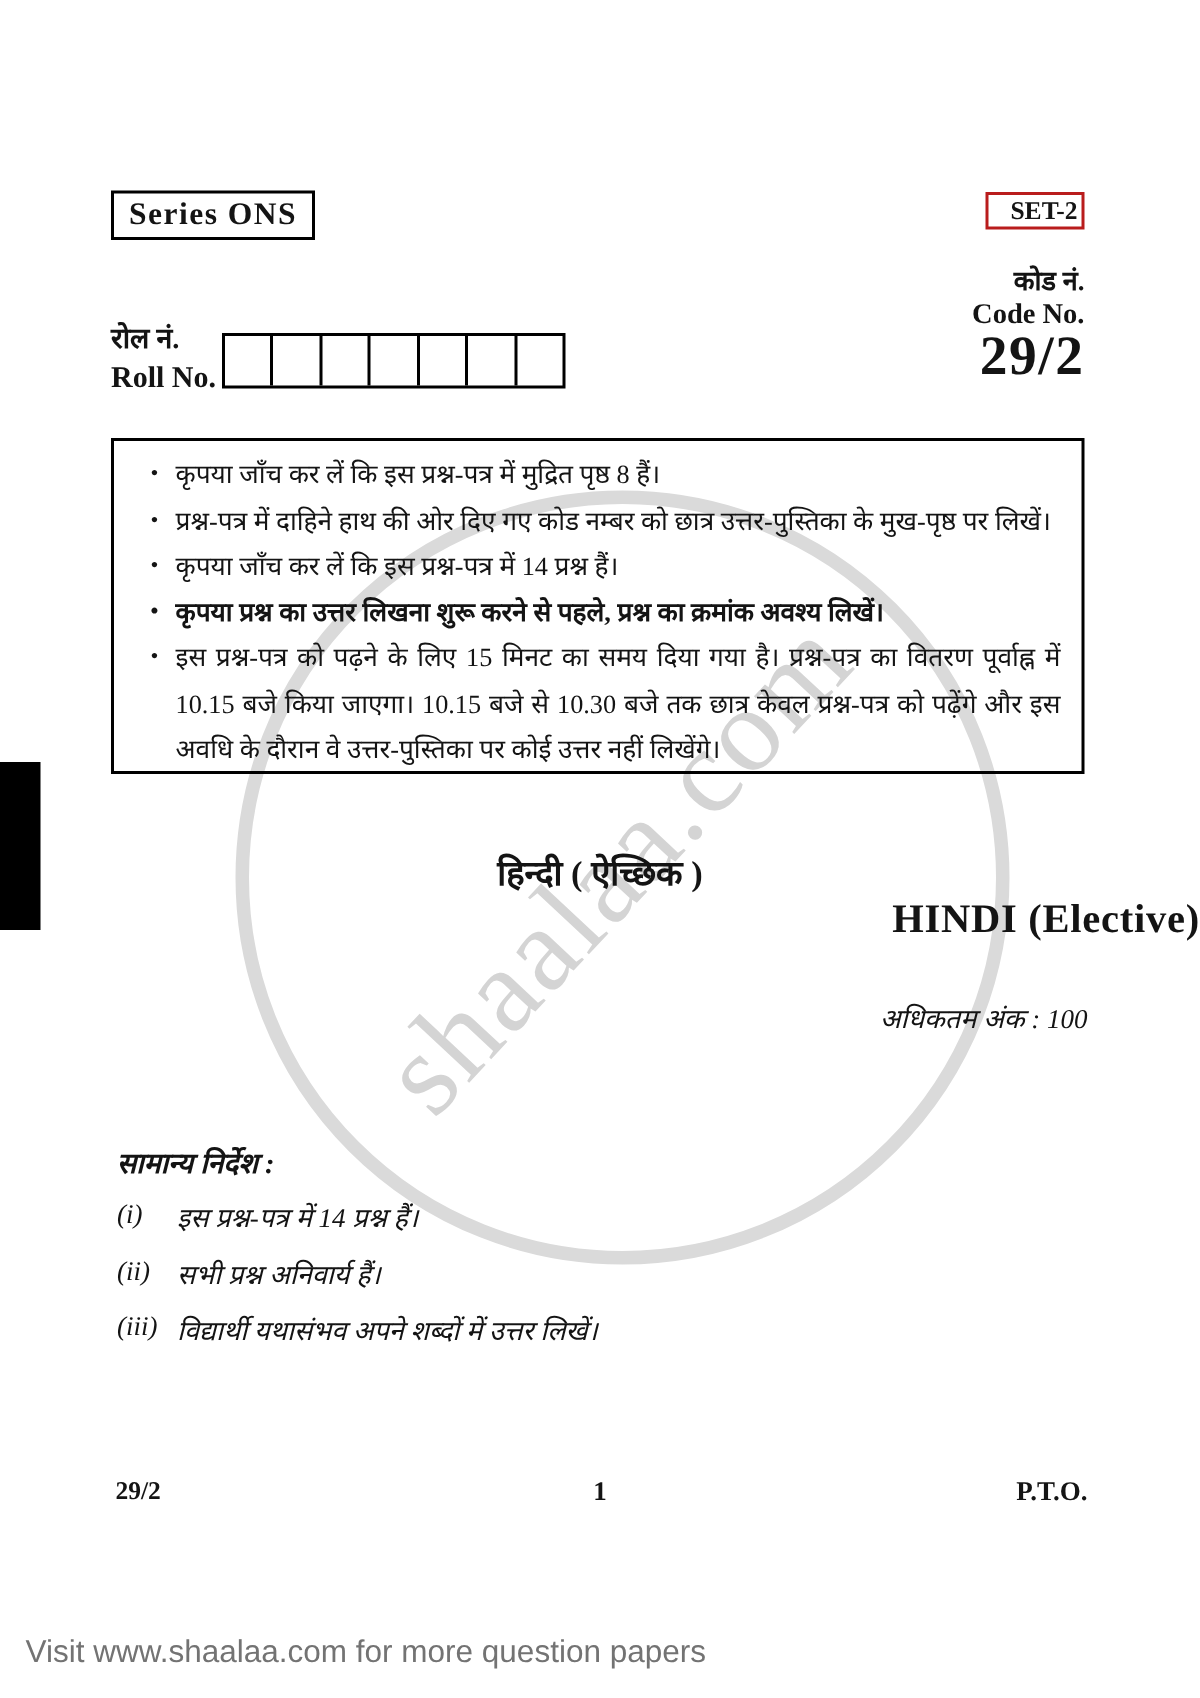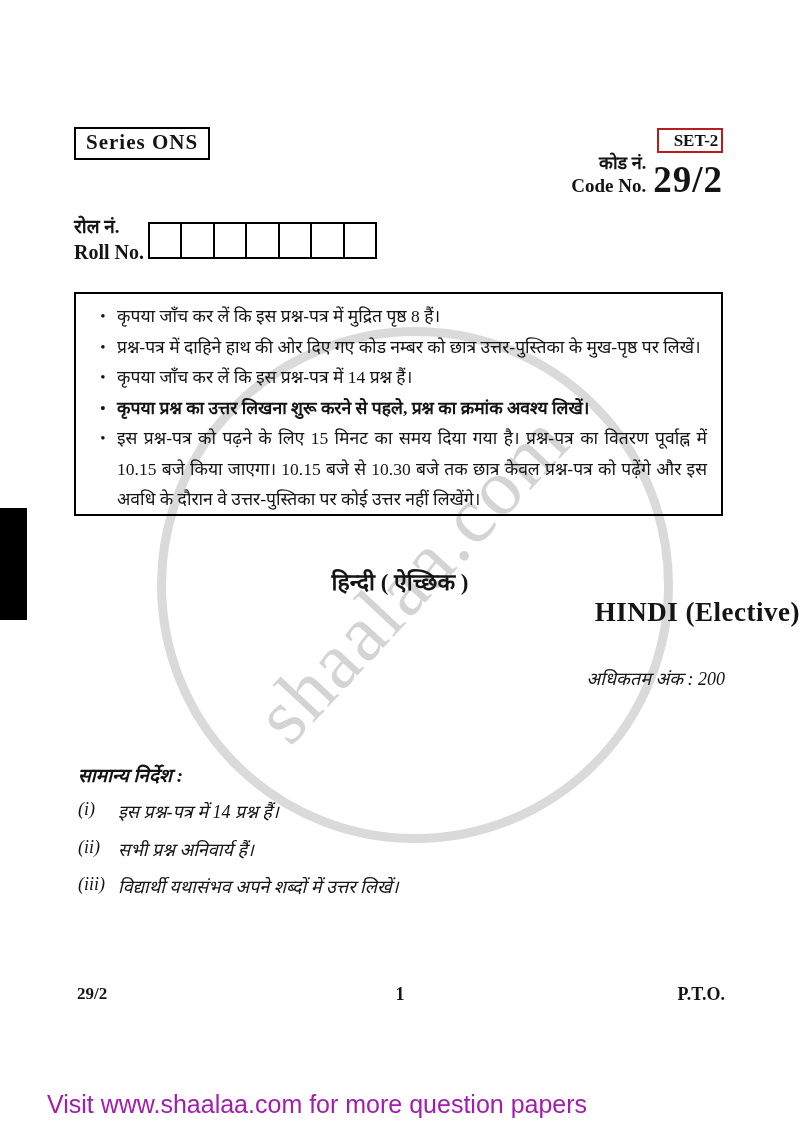--- a/index.html
+++ b/index.html
@@ -24,21 +24,21 @@
   .spine{position:absolute;left:0;top:508px;width:27px;height:112px;background:#000;}
   
   .series-box{
     position:absolute;left:74px;top:127px;border:2px solid #000;
     padding:1px 10px 3px 10px;font-size:21px;font-weight:bold;letter-spacing:1px;
   }
   .set-box{
     position:absolute;left:657px;top:128px;width:66px;height:25px;border:2px solid #b91c1c;
     box-sizing:border-box;font-size:17px;font-weight:bold;text-align:center;line-height:21px;padding-left:12px;
   }
-  .code-block{position:absolute;left:470px;top:152px;width:253px;display:flex;align-items:flex-end;}
+  .code-block{position:absolute;left:470px;top:176px;width:253px;display:flex;align-items:flex-end;flex-direction:column;}
   .code-labels{flex:1;text-align:right;font-weight:bold;}
   .code-label-hi{font-size:18px;line-height:22px;}
   .code-label-en{font-size:19px;line-height:23px;}
   .code-value{font-size:37px;font-weight:bold;line-height:34px;margin-left:7px;letter-spacing:1px;}
   
   .roll-labels{position:absolute;left:74px;top:214px;font-weight:bold;}
   .roll-label-hi{font-size:19px;line-height:25px;}
   .roll-label-en{font-size:20px;line-height:26px;text-align:right;}
   .roll-grid{
     position:absolute;left:148px;top:222px;width:229px;height:37px;
@@ -74,23 +74,22 @@
   .gi-num{width:40px;flex:none;}
   .gi-item.i1{top:799px;}
   .gi-item.i2{top:837px;}
   .gi-item.i3{top:874px;}
   
   .footer-code{position:absolute;left:77px;top:984px;font-size:17px;font-weight:bold;}
   .footer-page{position:absolute;left:0;top:984px;width:100%;text-align:center;font-size:18px;font-weight:bold;}
   .footer-pto{position:absolute;right:75px;top:984px;font-size:18px;font-weight:bold;}
   
   .bottom-note{
-    position:absolute;left:17px;top:1090px;font-size:25px;color:#a21caf;
+    position:absolute;left:17px;top:1090px;font-size:21px;color:#737373;
     font-family:"Liberation Sans","DejaVu Sans",sans-serif;
-    margin-left:30px;
   }
 </style>
 </head>
 <body>
 
 <div class="page">
 
   <div class="wm-circle"></div>
   <div class="wm-text">shaalaa.com</div>
 
@@ -143,21 +142,21 @@
       <span class="bullet-text">इस प्रश्न-पत्र को पढ़ने के लिए 15 मिनट का समय दिया गया है।  प्रश्न-पत्र का वितरण पूर्वाह्न में 10.15 बजे किया जाएगा।  10.15 बजे से 10.30 बजे तक छात्र केवल प्रश्न-पत्र को पढ़ेंगे और इस अवधि के दौरान वे उत्तर-पुस्तिका पर कोई उत्तर नहीं लिखेंगे।</span>
     </div>
   </div>
 
   <div class="title-hi">हिन्दी ( ऐच्छिक )</div>
   <div class="title-en">HINDI (Elective)</div>
 
   <div class="meta-left">
   </div>
   <div class="meta-right">
-    <div class="meta-hi">अधिकतम अंक : 200</div>
+    <div class="meta-hi">अधिकतम अंक : 100</div>
   </div>
 
   <div class="gi-heading">सामान्य निर्देश :</div>
   <div class="gi-item i1">
     <span class="gi-num">(i)</span>
     <span class="gi-text">इस प्रश्न-पत्र में 14 प्रश्न हैं।</span>
   </div>
   <div class="gi-item i2">
     <span class="gi-num">(ii)</span>
     <span class="gi-text">सभी प्रश्न अनिवार्य हैं।</span>

